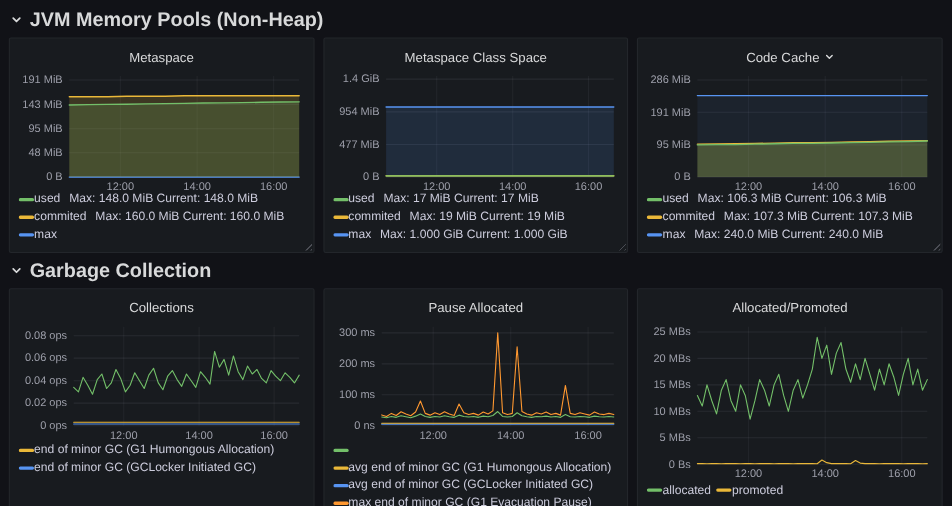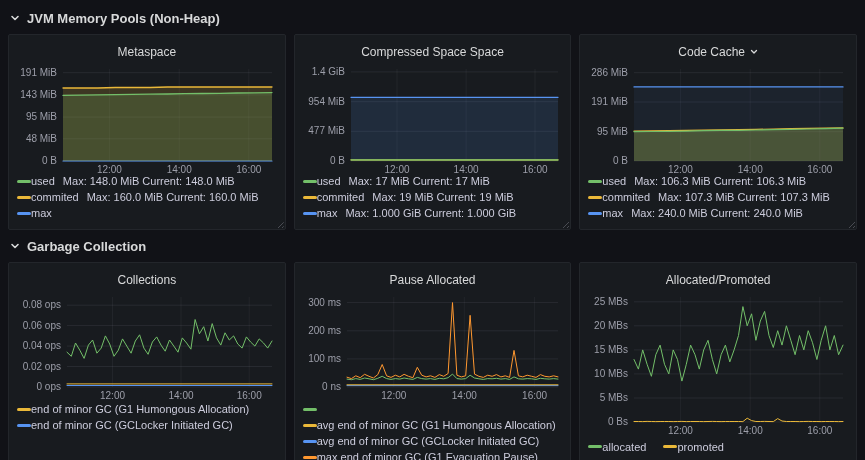--- a/index.html
+++ b/index.html
@@ -7,21 +7,21 @@
   body {
     background:#111217;
     font-family:"Liberation Sans", sans-serif;
     color:#ccccdc;
     overflow:hidden;
   }
   .page { padding:8px; display:flex; flex-direction:column; gap:6px; }
   .section-header {
     display:flex; align-items:center; gap:7px;
     height:20px; padding-left:2px;
-    font-size:13px; font-weight:700; color:#d8d9da; cursor:pointer;
+    font-size:18px; font-weight:700; color:#d8d9da; cursor:pointer;
   }
   .chev { flex:none; display:flex; align-items:center; }
   .row { display:flex; gap:8px;justify-content:center; }
   .panel {
     flex:1 1 0; min-width:0;
     background:#181b1f;
     border:1px solid #23262b;
     border-radius:2px;
     position:relative;
     display:flex; flex-direction:column;
@@ -31,21 +31,21 @@
   .row2 .panel { height:215px; }
   .panel-title {
     display:flex; justify-content:center; align-items:center; gap:5px;
     font-size:12px; font-weight:500; color:#d8d9da;
     height:22px; cursor:pointer;
   }
   svg.chart { display:block; }
   svg.chart text { font-family:"Liberation Sans", sans-serif; }
   .legend { font-size:11px; color:#ccccdc; line-height:16px; }
   .legend-row { display:flex; align-items:center; gap:0; height:16px; white-space:nowrap; overflow:hidden; cursor:pointer; }
-  .legend-row.inline { display:inline-flex; margin-right:14px; }
+  .legend-row.inline { display:inline-flex; margin-right:2px; }
   .legend-marker { width:14px; height:3px; border-radius:2px; flex:none; }
   .legend-stats { margin-left:8px; color:#ccccdc; }
   .resize-handle {
     position:absolute; right:1px; bottom:1px; width:9px; height:9px;
     background:repeating-linear-gradient(135deg, transparent 0 2px, rgba(204,204,220,0.28) 2px 3px);
     clip-path:polygon(100% 0, 100% 100%, 0 100%);
     cursor:nwse-resize;
   }
 </style>
 </head>
@@ -105,21 +105,21 @@
         <div class="legend-row">
           <span class="legend-marker" style="background: rgb(87, 148, 242);"></span>
           <span>max</span>
         </div>
       </div>
       <div class="resize-handle"></div>
     </div>
 
     <div class="panel">
       <div class="panel-title">
-        <span>Compressed Space Space</span>
+        <span>Metaspace Class Space</span>
       </div>
       <svg class="chart" width="261" height="112">
           <line x1="48" x2="255" y1="98.0" y2="98.0" stroke="rgba(204,204,220,0.09)" stroke-width="1"></line>
           <text x="42" y="101.0" text-anchor="end" font-size="10" fill="#9d9faa">0 B</text>
           <line x1="48" x2="255" y1="68.3" y2="68.3" stroke="rgba(204,204,220,0.09)" stroke-width="1"></line>
           <text x="42" y="71.3" text-anchor="end" font-size="10" fill="#9d9faa">477 MiB</text>
           <line x1="48" x2="255" y1="38.7" y2="38.7" stroke="rgba(204,204,220,0.09)" stroke-width="1"></line>
           <text x="42" y="41.7" text-anchor="end" font-size="10" fill="#9d9faa">954 MiB</text>
           <line x1="48" x2="255" y1="8.9" y2="8.9" stroke="rgba(204,204,220,0.09)" stroke-width="1"></line>
           <text x="42" y="11.9" text-anchor="end" font-size="10" fill="#9d9faa">1.4 GiB</text>

